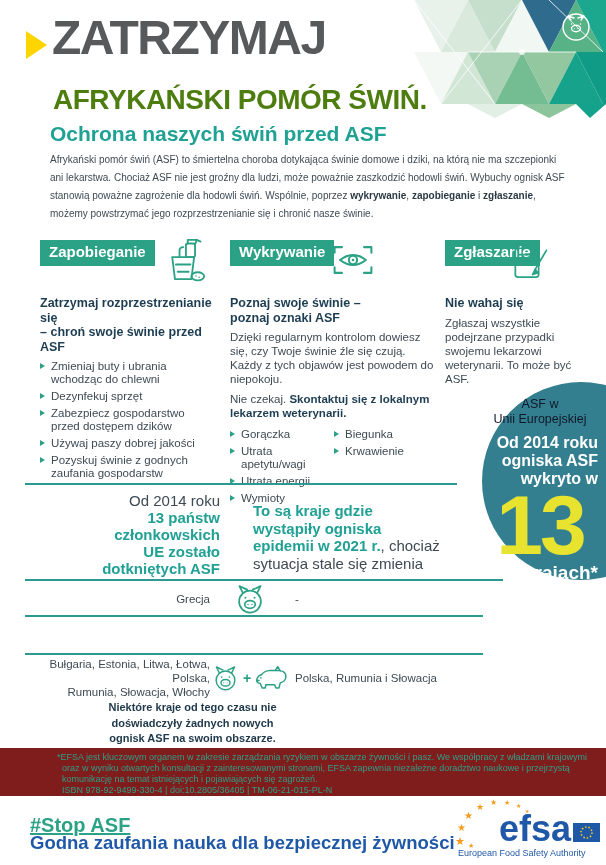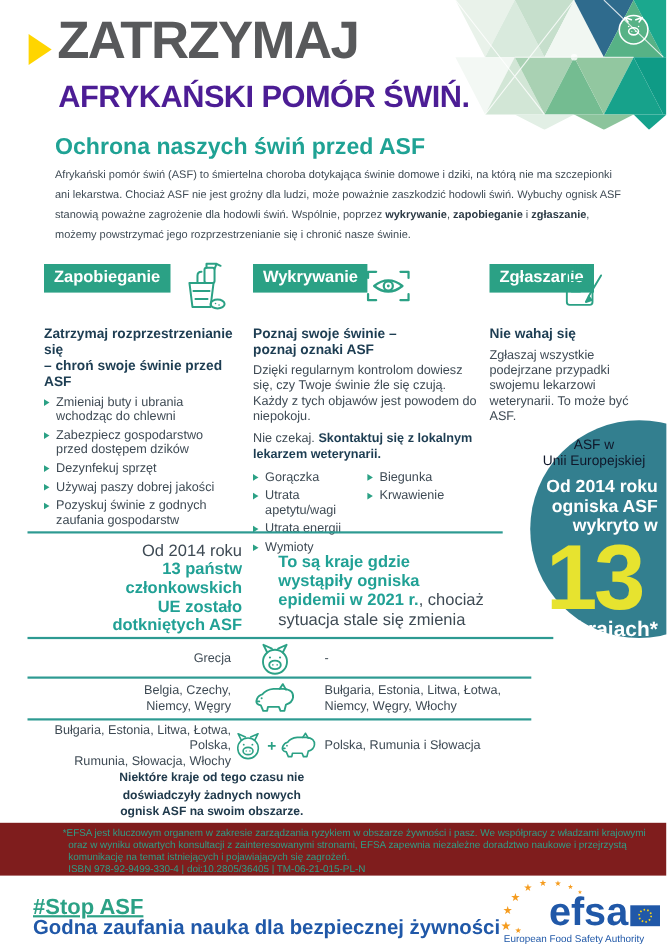--- a/index.html
+++ b/index.html
@@ -5,21 +5,21 @@
   html,body{margin:0;padding:0;background:#fff;}
   .poster{position:relative;width:606px;height:865px;background:#fff;overflow:hidden;
           font-family:"Liberation Sans",sans-serif;color:#3e4a54;}
   .abs{position:absolute;}
 
   
   .mosaic{position:absolute;top:0;right:0;width:220px;height:118px;}
   .arrow{position:absolute;left:26px;top:31px;width:0;height:0;
          border-left:21px solid #ffd500;border-top:14px solid transparent;border-bottom:14px solid transparent;}
   .title{left:52px;top:10px;font-size:48px;font-weight:bold;color:#58595b;letter-spacing:-1.5px;white-space:nowrap;}
-  .subtitle{left:53px;top:72px;font-size:28px;font-weight:bold;color:#4c1d95;letter-spacing:-0.5px;white-space:nowrap;}
+  .subtitle{left:53px;top:84px;font-size:28px;font-weight:bold;color:#4d7c0f;letter-spacing:-0.5px;white-space:nowrap;}
 
   
   .intro-h{left:50px;top:122px;font-size:21px;font-weight:bold;color:#1fa294;}
   .intro-p{left:50px;top:151px;width:520px;font-size:10px;line-height:18px;color:#3e4a54;}
   .intro-p b{color:#2c3a45;}
 
   
   .col{position:absolute;top:240px;}
   .col1{left:40px;width:188px;} .col2{left:230px;width:210px;} .col3{left:445px;width:152px;}
   .badge{display:inline-block;background:#2ba185;color:#fff;font-size:15px;font-weight:bold;
@@ -163,23 +163,23 @@
         <circle cx="35" cy="43.5" r="0.8" fill="#2BA185" stroke="none"></circle>
         <circle cx="38.5" cy="45" r="0.8" fill="#2BA185" stroke="none"></circle>
       </g>
     </svg>
     <div class="col-body">
       <div class="col-head">Zatrzymaj rozprzestrzenianie się
 – chroń swoje świnie przed ASF</div>
       <ul class="blist">
         <li>Zmieniaj buty i ubrania
 wchodząc do chlewni</li>
+        <li>Dezynfekuj sprzęt</li>
         <li>Zabezpiecz gospodarstwo
 przed dostępem dzików</li>
-        <li>Dezynfekuj sprzęt</li>
         <li>Używaj paszy dobrej jakości</li>
         <li>Pozyskuj świnie z godnych
 zaufania gospodarstw</li>
       </ul>
     </div>
   </div>
 
   <div class="col col2">
     <span class="badge">Wykrywanie</span>
     <svg class="col-icon" viewBox="0 0 50 38">
@@ -262,31 +262,20 @@
   <div class="crow row1">
     <div class="rl">Grecja</div>
     <div class="ri">
       <svg width="34" height="31" viewBox="0 0 48 44">
           <use href="#pig-face"></use>
         </svg>
     </div>
     <div class="rr">-</div>
   </div>
   <div class="hr hr3"></div>
-  <div class="crow row2">
-    <div class="rl">Belgia, Czechy,
-Niemcy, Węgry</div>
-    <div class="ri">
-      <svg width="40" height="31" viewBox="0 0 56 42">
-          <use href="#boar-side"></use>
-        </svg>
-    </div>
-    <div class="rr">Bułgaria, Estonia, Litwa, Łotwa,
-Niemcy, Węgry, Włochy</div>
-  </div>
   <div class="hr hr4"></div>
   <div class="crow row3">
     <div class="rl">Bułgaria, Estonia, Litwa, Łotwa, Polska,
 Rumunia, Słowacja, Włochy</div>
     <div class="ri">
       <svg width="29" height="27" viewBox="0 0 48 44">
           <use href="#pig-face"></use>
         </svg>
       <span class="plus">+</span>
       <svg width="35" height="27" viewBox="0 0 56 42">

